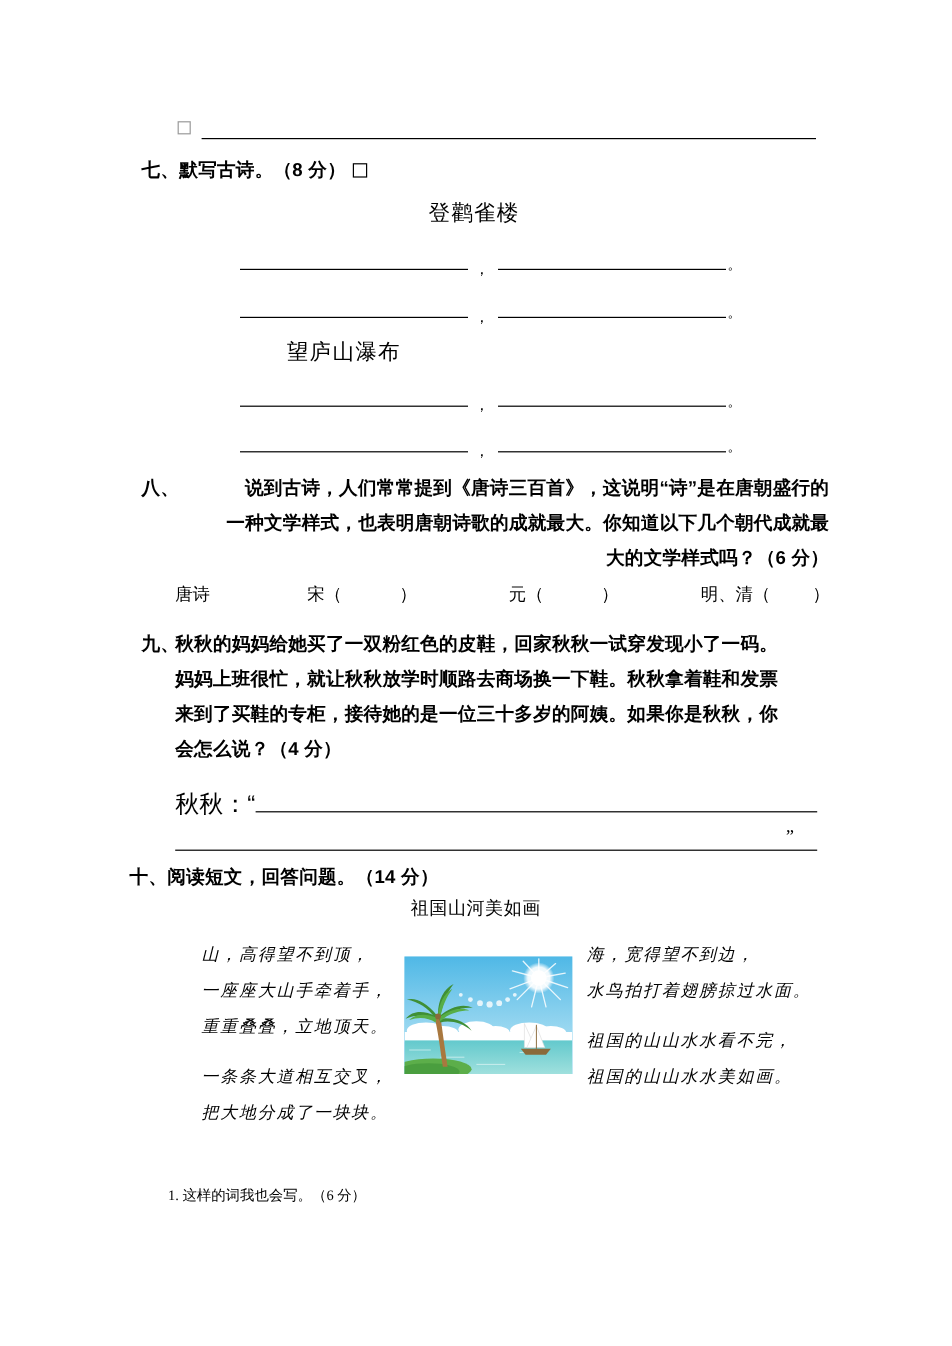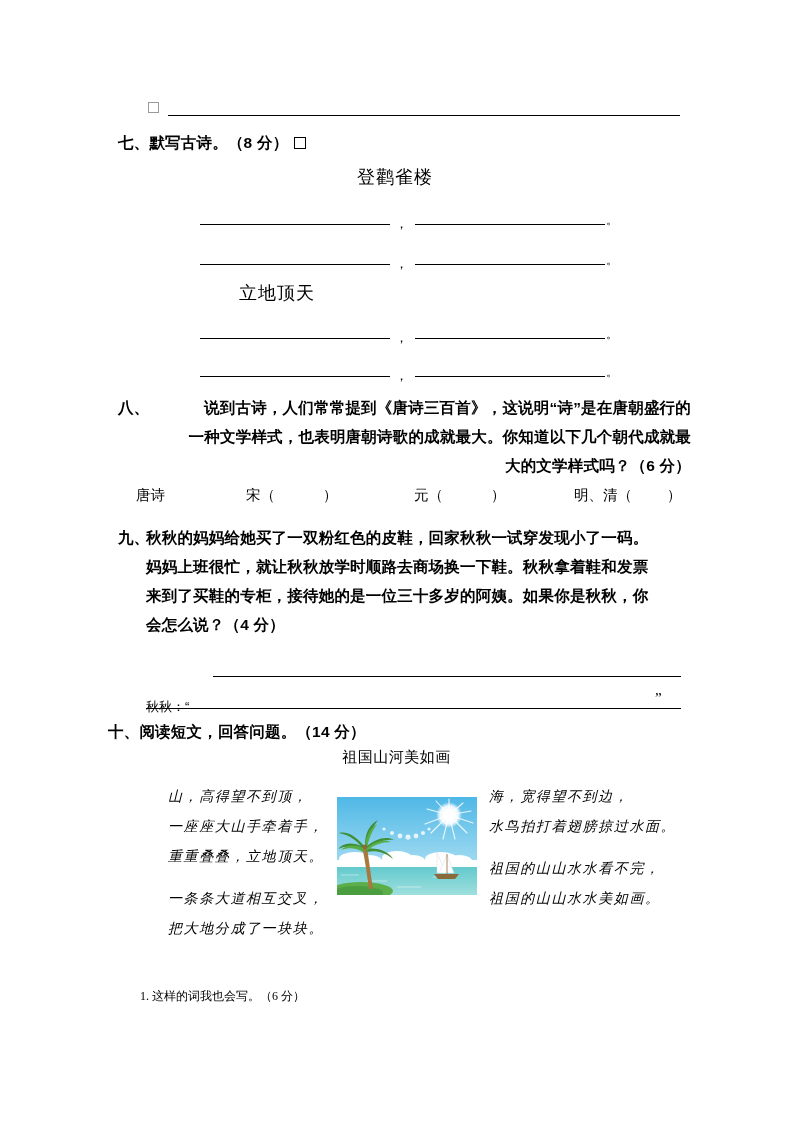--- a/index.html
+++ b/index.html
@@ -103,41 +103,40 @@
     line-height: 13px;
   }
   .answer-line .punct.period {
     font-size: 12px;
     bottom: 1px;
   }
 
   
   .dyn-row {
     position: absolute;
-    left: 136px;
+    left: 146px;
     top: 486px;
     width: 540px;
     height: 26px;
     font-family: "Liberation Sans", "DejaVu Sans", sans-serif;
     font-size: 14.5px;
     white-space: nowrap;
   }
   .dyn-item {
     position: absolute;
     top: 0;
     white-space: nowrap;
   }
 
   
   .qa-label {
     position: absolute;
     font-family: "Liberation Sans", "DejaVu Sans", sans-serif;
-    font-size: 13px;
-    white-space: nowrap;
-    margin-top: 41px;
+    font-size: 20px;
+    white-space: nowrap;
   }
   .rule {
     position: absolute;
     height: 0;
     border-bottom: 1.4px solid #000;
   }
   .closequote {
     position: absolute;
     font-family: "Liberation Serif", "DejaVu Serif", serif;
     font-size: 15px;
@@ -211,21 +210,21 @@
     <span class="punct period" style="left:406px;">。</span>
   </div>
 
   <div class="answer-line" style="left:200px; top:250px; width:480px;">
     <span class="seg" style="left:0px; width:190px;"></span>
     <span class="punct" style="left:195px;">，</span>
     <span class="seg" style="left:215px; width:190px;"></span>
     <span class="punct period" style="left:406px;">。</span>
   </div>
 
-  <div class="poem-title" style="left:239px; top:281px;">立地顶天</div>
+  <div class="poem-title" style="left:239px; top:281px;">望庐山瀑布</div>
 
   <div class="answer-line" style="left:200px; top:324px; width:480px;">
     <span class="seg" style="left:0px; width:190px;"></span>
     <span class="punct" style="left:195px;">，</span>
     <span class="seg" style="left:215px; width:190px;"></span>
     <span class="punct period" style="left:406px;">。</span>
   </div>
 
   <div class="answer-line" style="left:200px; top:362px; width:480px;">
     <span class="seg" style="left:0px; width:190px;"></span>

